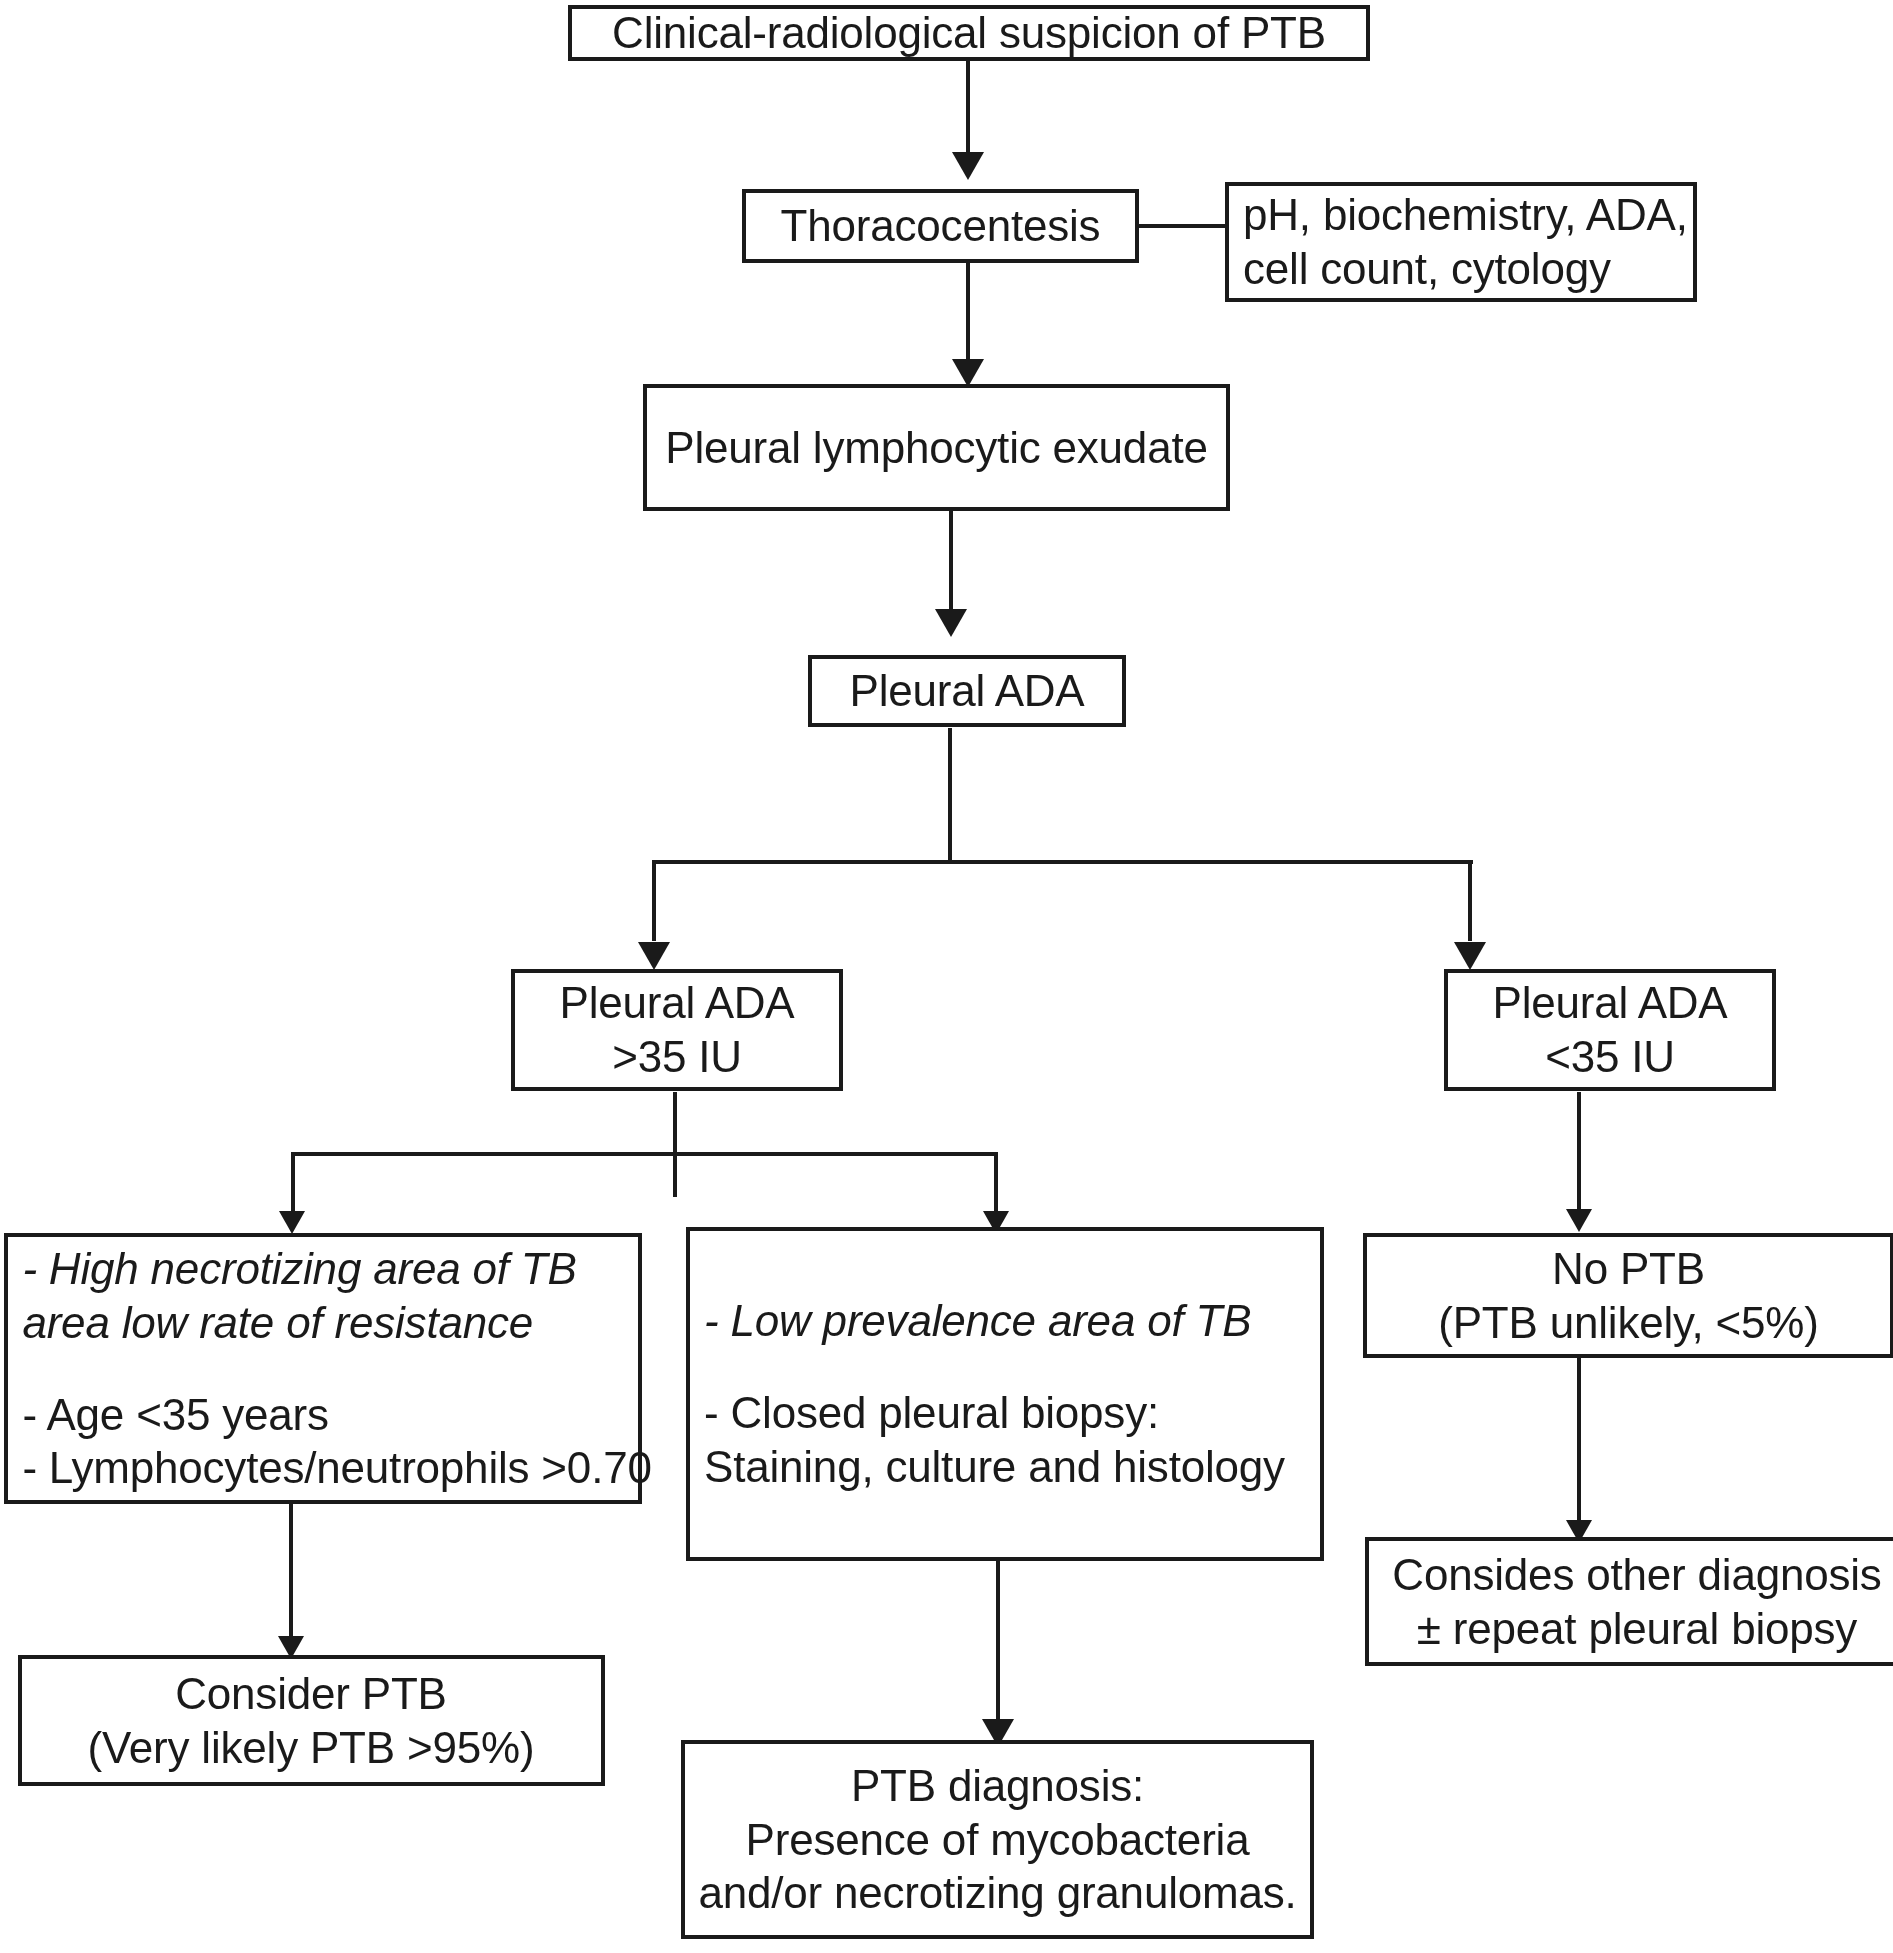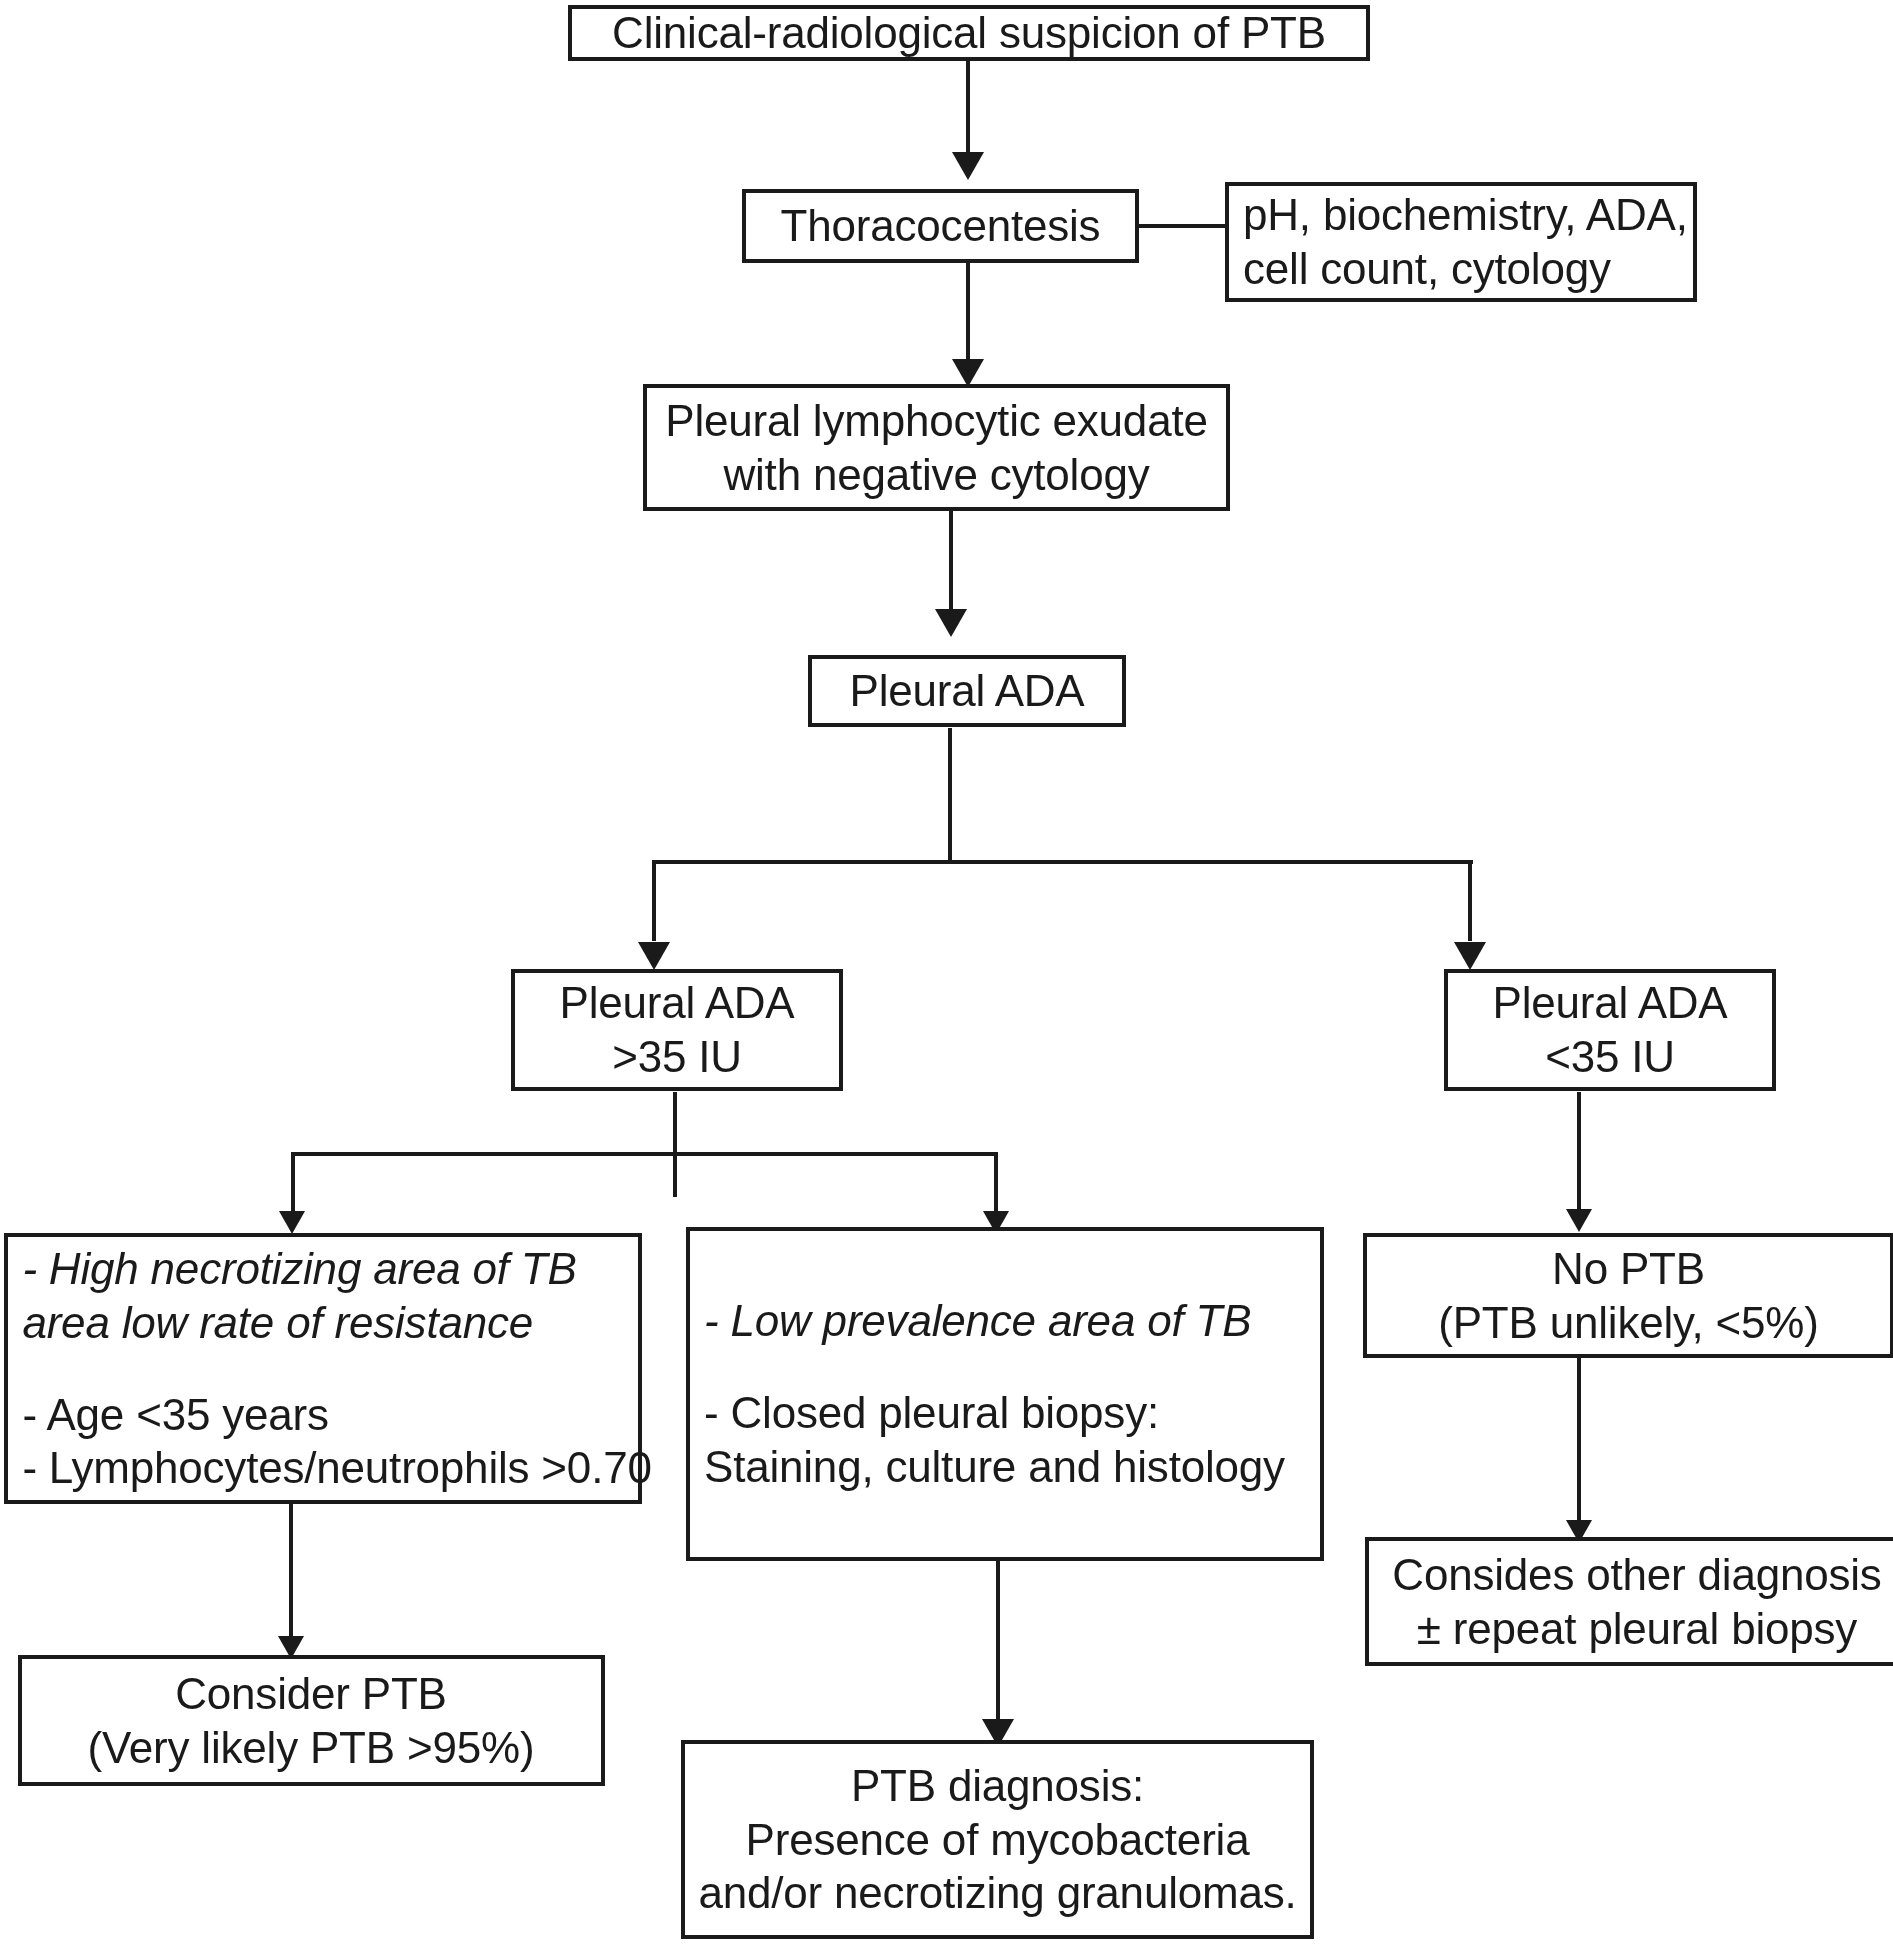--- a/index.html
+++ b/index.html
@@ -81,21 +81,20 @@
   <div class="node left" style="left:1225px; top:182px; width:472px; height:120px;">
     <span class="ln">pH, biochemistry, ADA,</span>
     <span class="ln">cell count, cytology</span>
   </div>
 
   <div class="edge-v" style="left:966px; top:263px; height:96px;"></div>
   <div class="arrow" style="left:952px; top:359px;"></div>
 
   <div class="node center" style="left:643px; top:384px; width:587px; height:127px;">
     <span class="ln">Pleural lymphocytic exudate</span>
-    <span class="ln">with negative cytology</span>
   </div>
 
   <div class="edge-v" style="left:949px; top:511px; height:98px;"></div>
   <div class="arrow" style="left:935px; top:609px;"></div>
 
   <div class="node center" style="left:808px; top:655px; width:318px; height:72px;">
     <span class="ln">Pleural ADA</span>
   </div>
 
   <div class="edge-v" style="left:948px; top:728px; height:133px;"></div>

